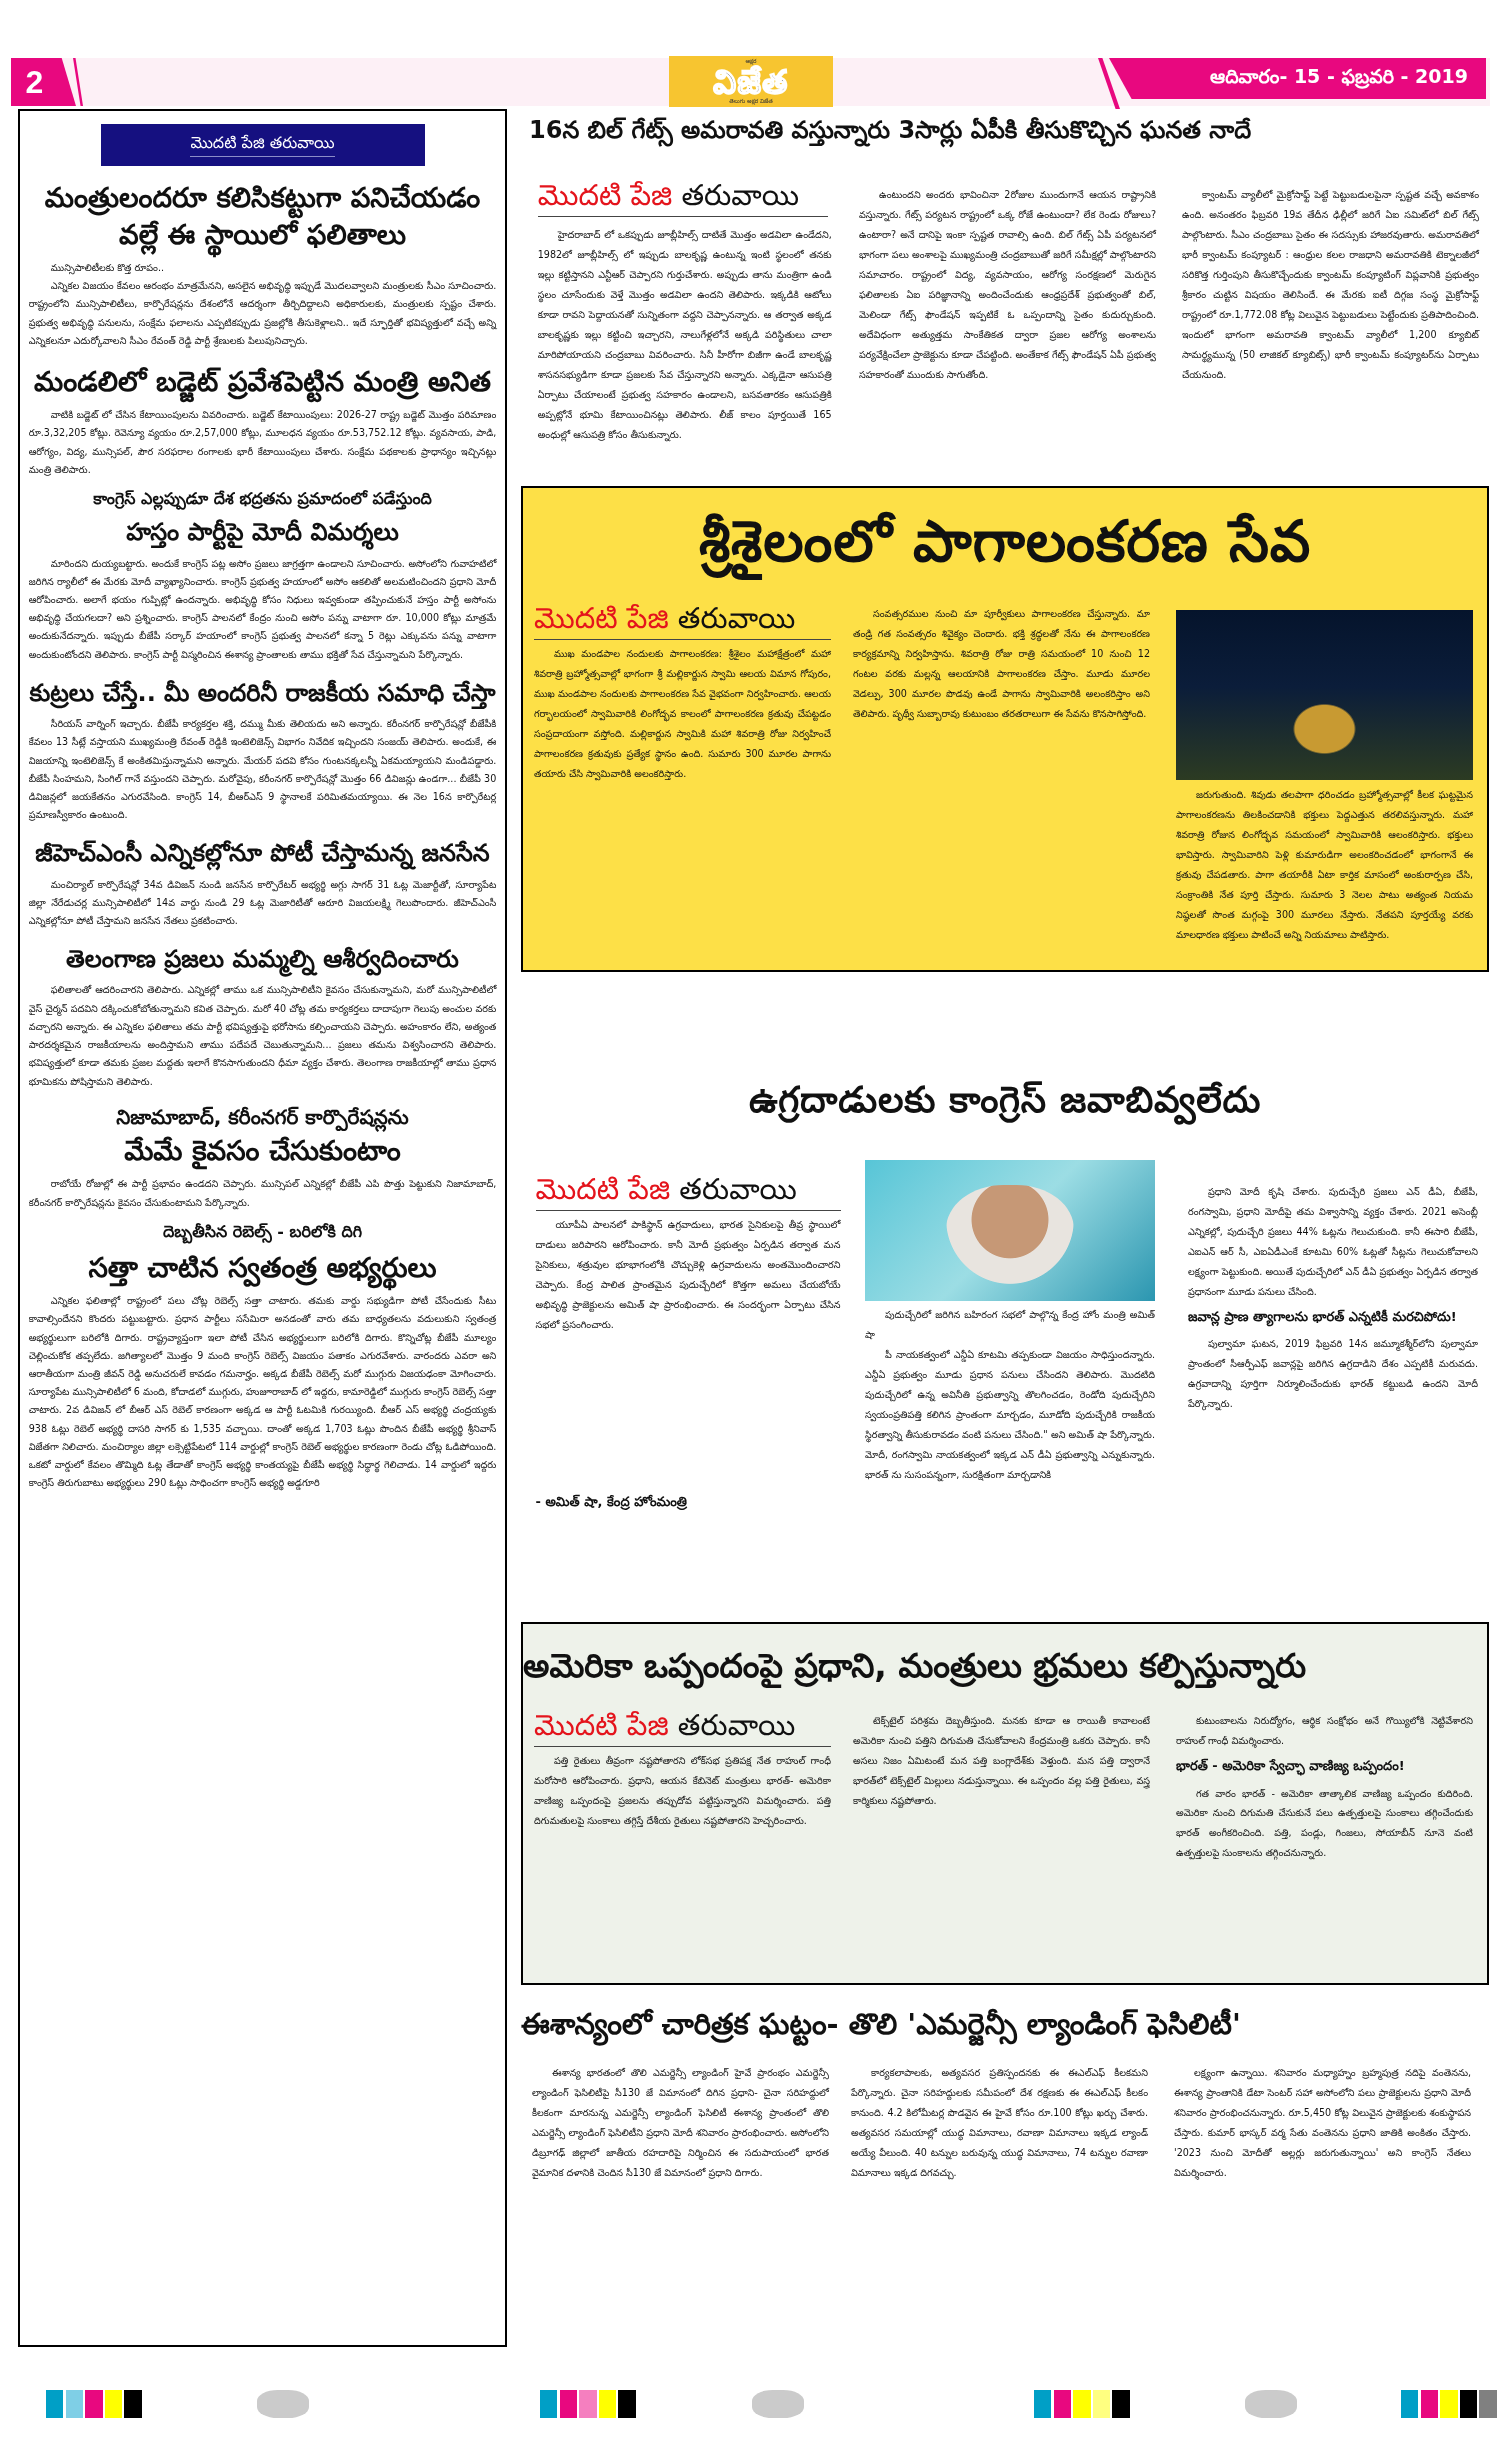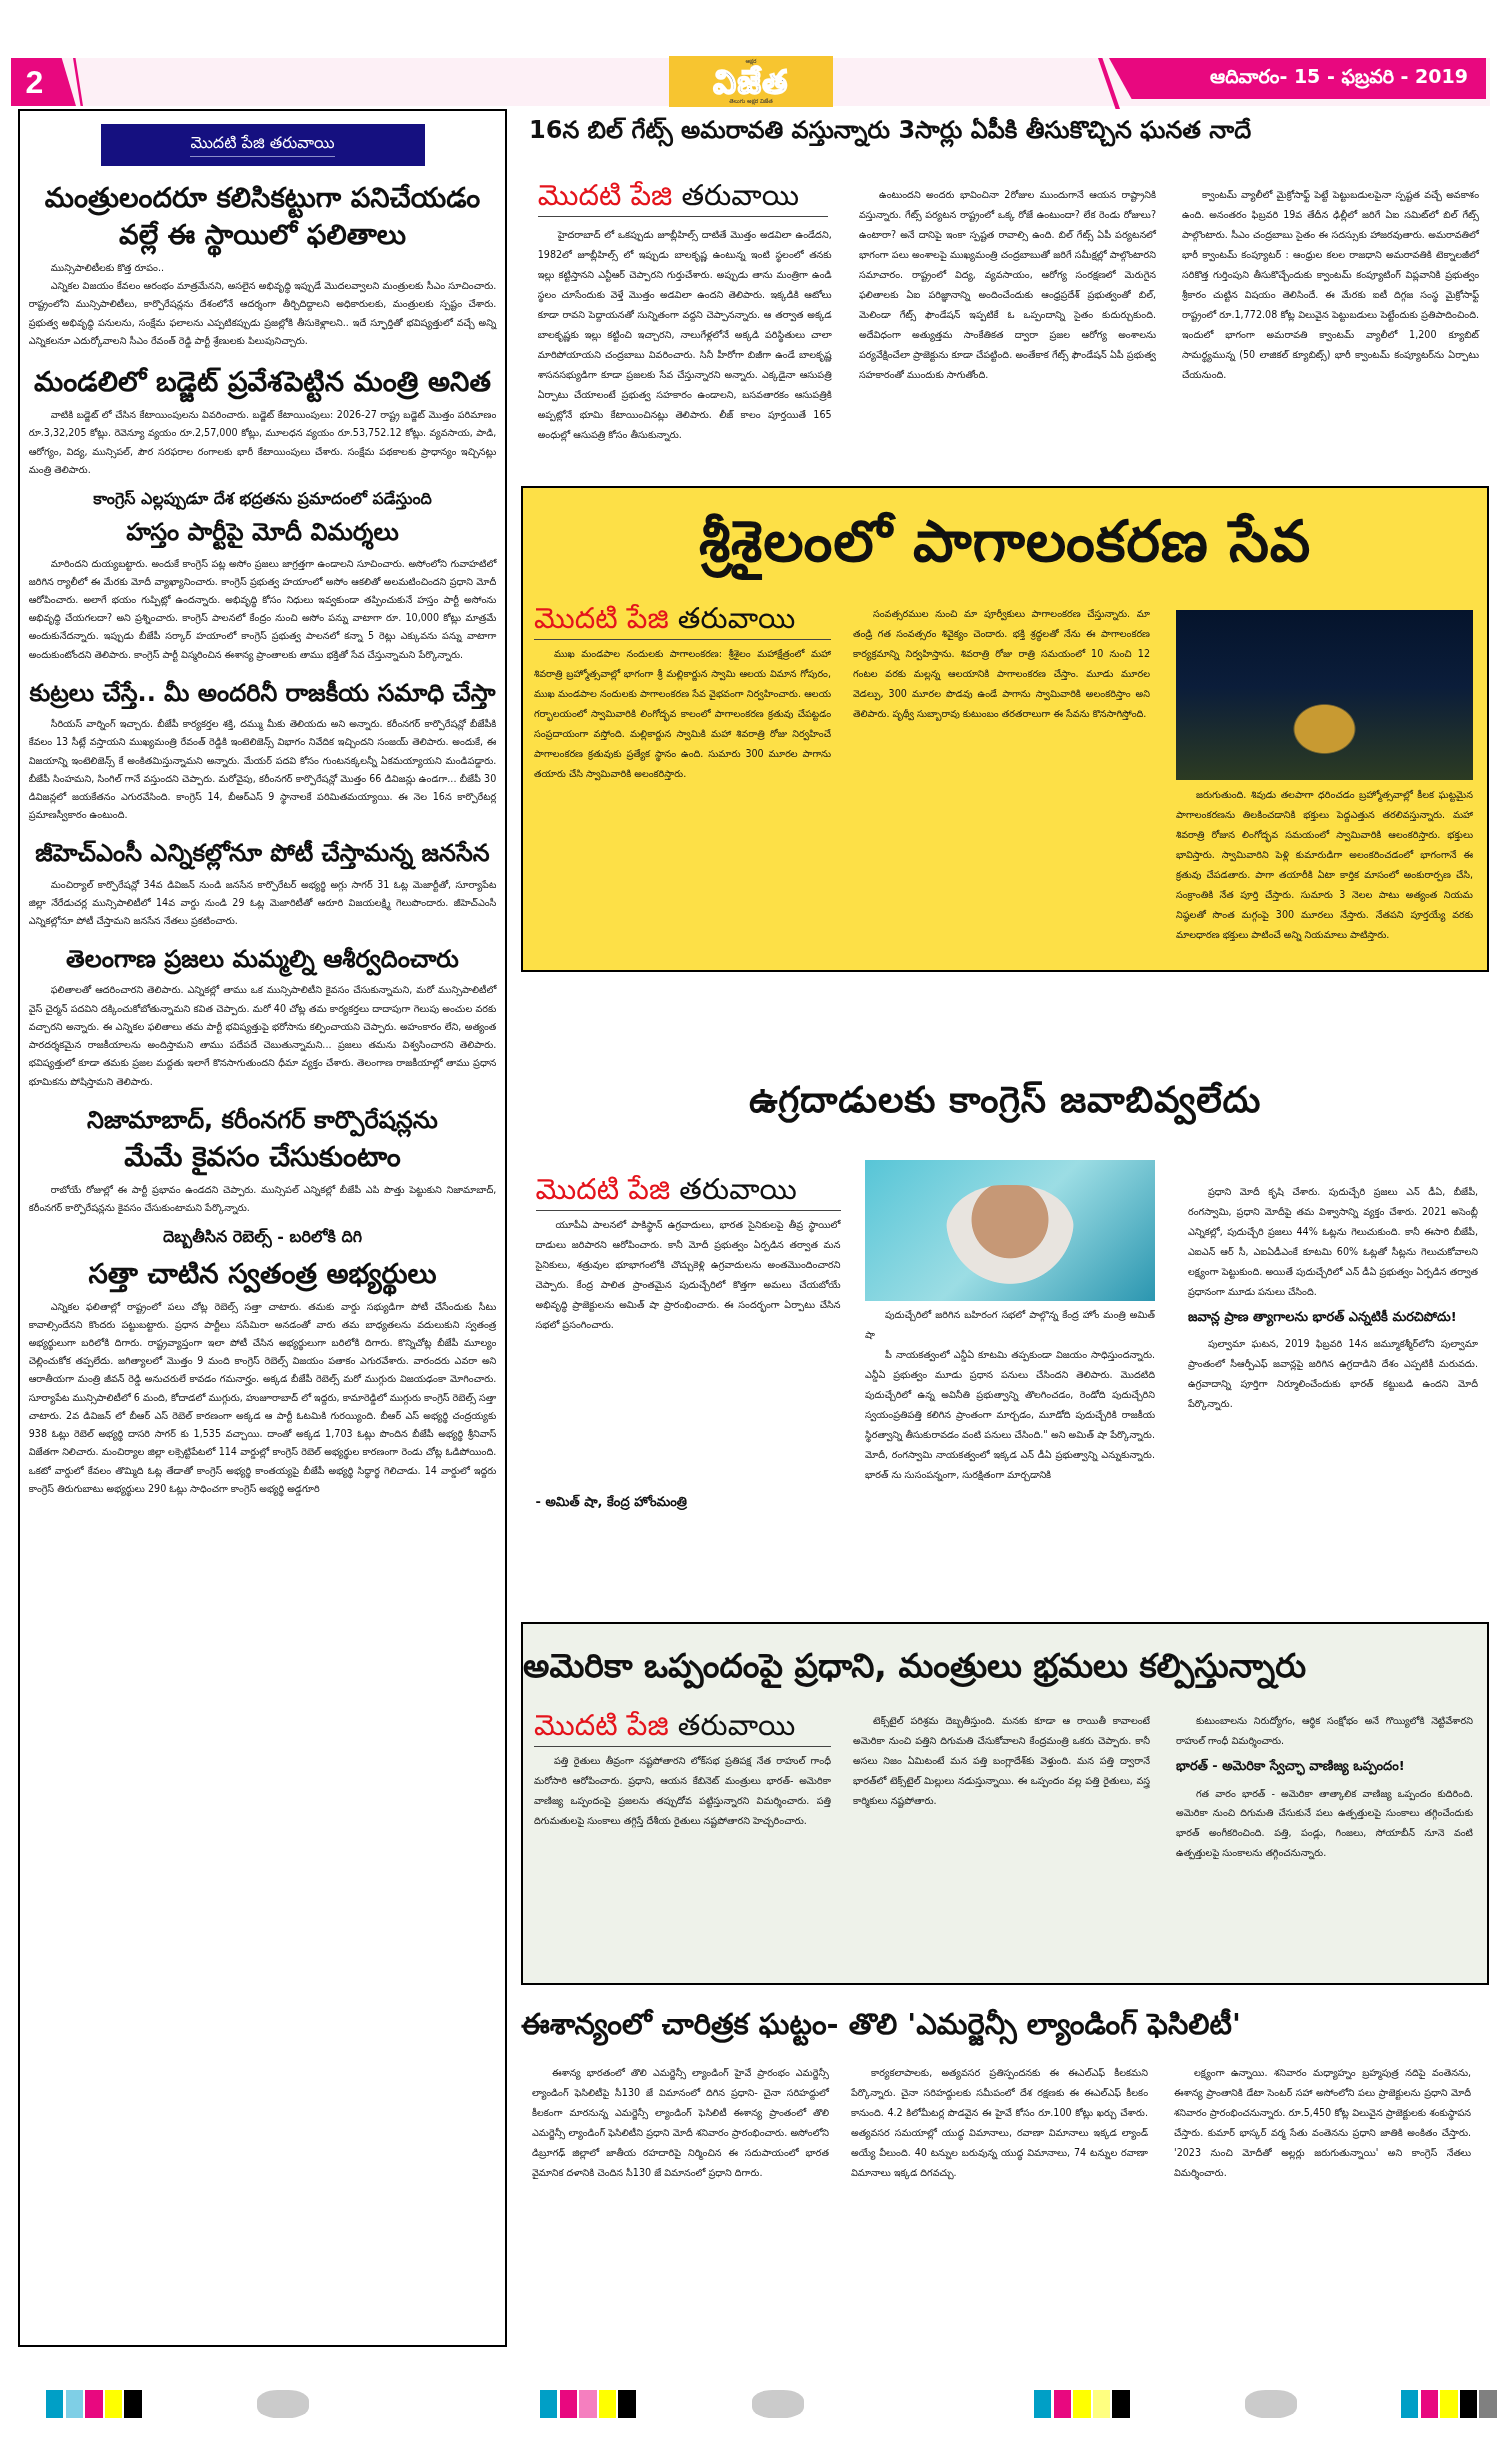--- a/index.html
+++ b/index.html
@@ -86,21 +86,21 @@
     <div class="lhead">జీహెచ్ఎంసీ ఎన్నికల్లోనూ పోటీ చేస్తామన్న జనసేన</div>
     <div class="body">మంచిర్యాల్ కార్పొరేషన్లో 34వ డివిజన్ నుండి జనసేన కార్పొరేటర్ అభ్యర్థి అగ్గు సాగర్ 31 ఓట్ల మెజార్టీతో, సూర్యాపేట జిల్లా నేరేడుచర్ల మున్సిపాలిటీలో 14వ వార్డు నుండి 29 ఓట్ల మెజారిటీతో ఆరూరి విజయలక్ష్మి గెలుపొందారు. జీహెచ్ఎంసీ ఎన్నికల్లోనూ పోటీ చేస్తామని జనసేన నేతలు ప్రకటించారు.</div>
   </div>
 
   <div>
     <div class="lhead">తెలంగాణ ప్రజలు మమ్మల్ని ఆశీర్వదించారు</div>
     <div class="body">ఫలితాలతో ఆదరించారని తెలిపారు. ఎన్నికల్లో తాము ఒక మున్సిపాలిటీని కైవసం చేసుకున్నామని, మరో మున్సిపాలిటీలో వైస్ చైర్మన్ పదవిని దక్కించుకోబోతున్నామని కవిత చెప్పారు. మరో 40 చోట్ల తమ కార్యకర్తలు దాదాపుగా గెలుపు అంచుల వరకు వచ్చారని అన్నారు. ఈ ఎన్నికల ఫలితాలు తమ పార్టీ భవిష్యత్తుపై భరోసాను కల్పించాయని చెప్పారు. అహంకారం లేని, అత్యంత పారదర్శకమైన రాజకీయాలను అందిస్తామని తాము పదేపదే చెబుతున్నామని... ప్రజలు తమను విశ్వసించారని తెలిపారు. భవిష్యత్తులో కూడా తమకు ప్రజల మద్దతు ఇలాగే కొనసాగుతుందని ధీమా వ్యక్తం చేశారు. తెలంగాణ రాజకీయాల్లో తాము ప్రధాన భూమికను పోషిస్తామని తెలిపారు.</div>
   </div>
 
   <div>
-    <div class="lhead" style="font-size:24px;margin-bottom:0">నిజామాబాద్, కరీంనగర్ కార్పొరేషన్లను</div>
+    <div class="lhead" style="font-size:20px;margin-bottom:0">నిజామాబాద్, కరీంనగర్ కార్పొరేషన్లను</div>
     <div class="lhead big" style="margin-top:1.5px">మేమే కైవసం చేసుకుంటాం</div>
     <div class="body">రాబోయే రోజుల్లో ఈ పార్టీ ప్రభావం ఉండదని చెప్పారు. మున్సిపల్ ఎన్నికల్లో బీజేపీ ఎపి పొత్తు పెట్టుకుని నిజామాబాద్, కరీంనగర్ కార్పొరేషన్లను కైవసం చేసుకుంటామని పేర్కొన్నారు.</div>
   </div>
 
   <div>
     <div class="subdeck">దెబ్బతీసిన రెబెల్స్ - బరిలోకి దిగి</div>
     <div class="lhead big" style="margin-top:4.4px">సత్తా చాటిన స్వతంత్ర అభ్యర్థులు</div>
     <div class="body">ఎన్నికల ఫలితాల్లో రాష్ట్రంలో పలు చోట్ల రెబెల్స్ సత్తా చాటారు. తమకు వార్డు సభ్యుడిగా పోటీ చేసేందుకు సీటు కావాల్సిందేనని కొందరు పట్టుబట్టారు. ప్రధాన పార్టీలు ససేమిరా అనడంతో వారు తమ బాధ్యతలను వదులుకుని స్వతంత్ర అభ్యర్థులుగా బరిలోకి దిగారు. రాష్ట్రవ్యాప్తంగా ఇలా పోటీ చేసిన అభ్యర్థులుగా బరిలోకి దిగారు. కొన్నిచోట్ల బీజేపీ మూల్యం చెల్లించుకోక తప్పలేదు. జగిత్యాలలో మొత్తం 9 మంది కాంగ్రెస్ రెబెల్స్ విజయం పతాకం ఎగురవేశారు. వారందరు ఎవరా అని ఆరాతీయగా మంత్రి జీవన్ రెడ్డి అనుచరులే కావడం గమనార్హం. అక్కడ బీజేపీ రెబెల్స్ మరో ముగ్గురు విజయఢంకా మోగించారు. సూర్యాపేట మున్సిపాలిటీలో 6 మంది, కోదాడలో ముగ్గురు, హుజూరాబాద్ లో ఇద్దరు, కామారెడ్డిలో ముగ్గురు కాంగ్రెస్ రెబెల్స్ సత్తా చాటారు. 2వ డివిజన్ లో బీఆర్ ఎస్ రెబెల్ కారణంగా అక్కడ ఆ పార్టీ ఓటమికి గురయ్యింది. బీఆర్ ఎస్ అభ్యర్థి చంద్రయ్యకు 938 ఓట్లు రెబెల్ అభ్యర్థి దాసరి సాగర్ కు 1,535 వచ్చాయి. దాంతో అక్కడ 1,703 ఓట్లు పొందిన బీజేపీ అభ్యర్థి శ్రీనివాస్ విజేతగా నిలిచారు. మంచిర్యాల జిల్లా లక్సెట్టిపేటలో 114 వార్డుల్లో కాంగ్రెస్ రెబెల్ అభ్యర్థుల కారణంగా రెండు చోట్ల ఓడిపోయింది. ఒకటో వార్డులో కేవలం తొమ్మిది ఓట్ల తేడాతో కాంగ్రెస్ అభ్యర్థి కాంతయ్యపై బీజేపీ అభ్యర్థి సిద్ధార్థ గెలిచాడు. 14 వార్డులో ఇద్దరు కాంగ్రెస్ తిరుగుబాటు అభ్యర్థులు 290 ఓట్లు సాధించగా కాంగ్రెస్ అభ్యర్థి అడ్డగూరి</div>
   </div>
 </div>

